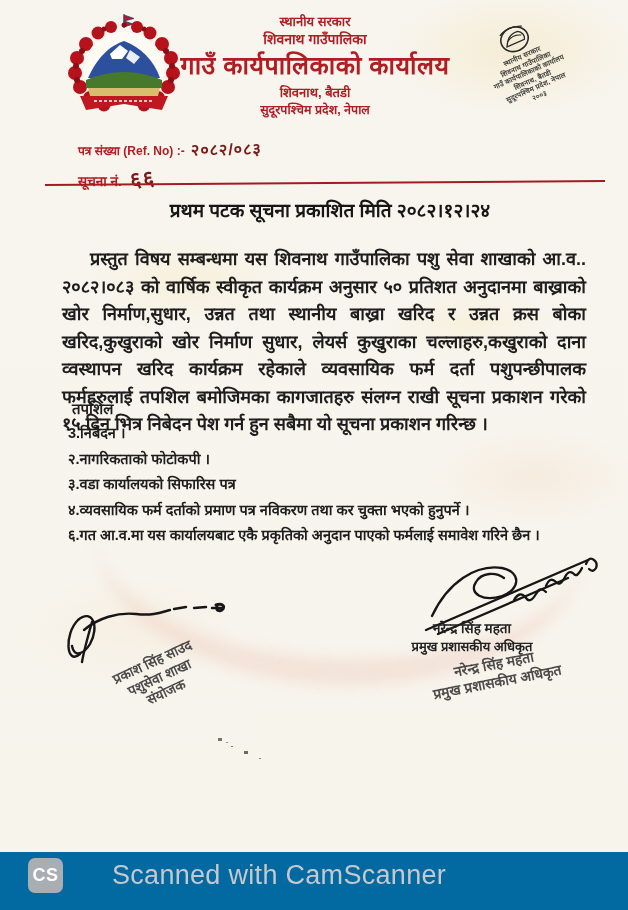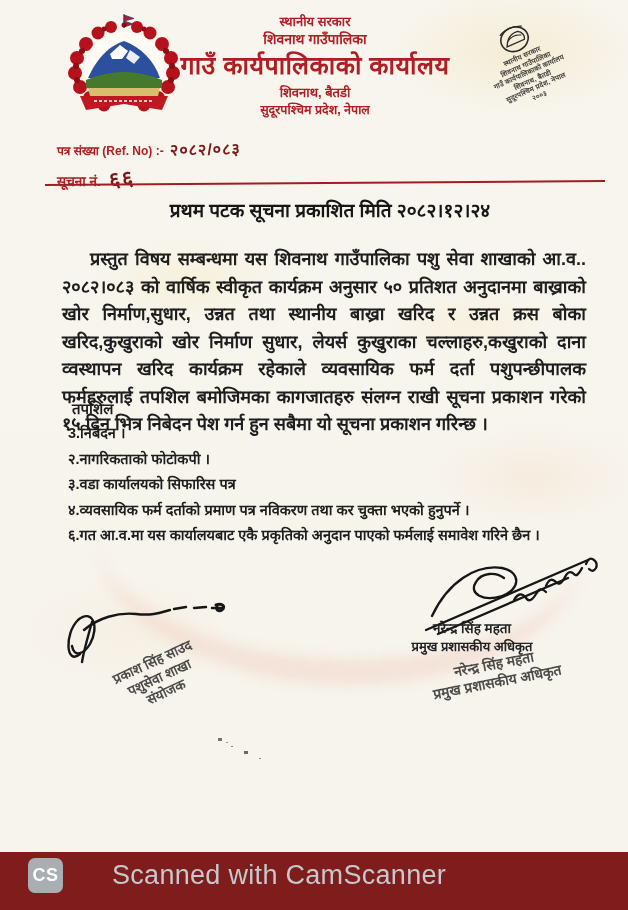--- a/index.html
+++ b/index.html
@@ -43,21 +43,21 @@
   .head-line3 { font-size:13px; font-weight:bold; line-height:18px; margin-top:2px; }
   .head-line4 { font-size:12.5px; font-weight:bold; line-height:16px; }
 
   .round-stamp {
     left:452px; top:22px; width:146px; text-align:center;
     transform:rotate(-24deg); color:rgba(43,43,43,.88);
   }
   .round-stamp .st-line { font-size:7px; font-weight:bold; line-height:8.6px; letter-spacing:.2px; }
 
   
-  .ref-block { left:57px; top:138px; color:#b01e23; }
+  .ref-block { left:78px; top:138px; color:#b01e23; }
   .ref-row   { font-size:12px; font-weight:bold; }
   .ref-value { font-size:16px; font-weight:bold; color:#7c1a1a; letter-spacing:1px; display:inline-block; transform:rotate(-1deg); margin-left:6px; }
   .notice-row { font-size:13.5px; font-weight:bold; margin-top:4px; }
   .notice-value { font-size:21px; font-weight:bold; color:#7c1a1a; display:inline-block; transform:rotate(-6deg); margin-left:8px; letter-spacing:2px; }
   .red-rule { left:45px; top:182px; width:560px; height:2px; background:#a21d22; transform:rotate(-.4deg); }
 
   
   .doc-title { left:0; top:197px; width:628px; text-align:center; font-size:19px; font-weight:bold; color:#161616;padding-left:32px; }
   .doc-body {
     left:62px; top:246px; width:524px;
@@ -79,21 +79,21 @@
     transform:rotate(-25deg); color:rgba(52,52,52,.88);
   }
   .stamp-left .sl-line { font-size:13.5px; font-weight:bold; line-height:16.5px; }
   .stamp-right {
     left:398px; top:655px; width:195px; text-align:center;
     transform:rotate(-11deg); color:rgba(52,52,52,.88);
   }
   .stamp-right .sr-line { font-size:14px; font-weight:bold; line-height:18px; }
 
   
-  .footer { left:0; top:852px; width:628px; height:58px; background:#7f1d1d; }
+  .footer { left:0; top:852px; width:628px; height:58px; background:#0369a1; }
   .cs-badge {
     position:absolute; left:28px; top:6px; width:35px; height:35px;
     background:#a9aeb3; border-radius:7px;
     display:flex; align-items:center; justify-content:center;
     color:#ffffff; font-size:18px; font-weight:bold; letter-spacing:.5px;
   }
   .cs-text { position:absolute; left:76px; top:8px; font-size:27px; color:#c5c8cc; letter-spacing:.3px;margin-left:36px; }
 </style>
 </head>
 <body>

